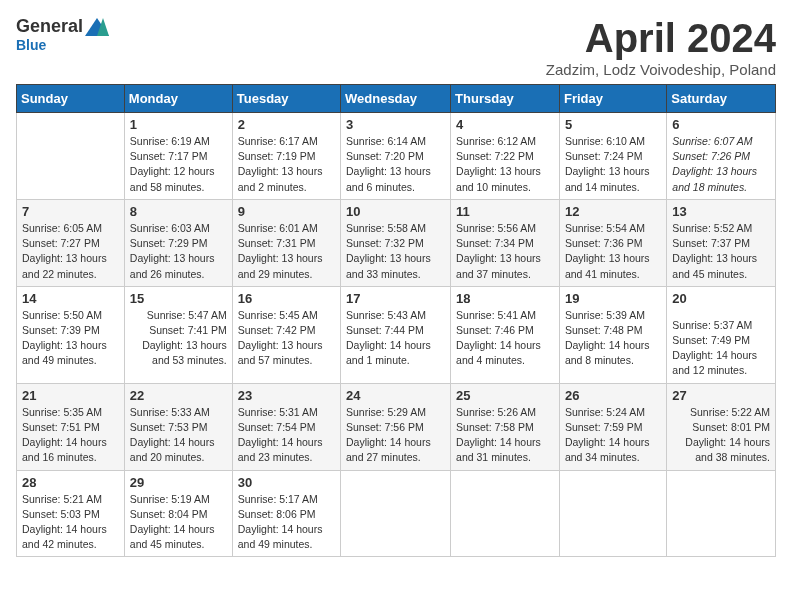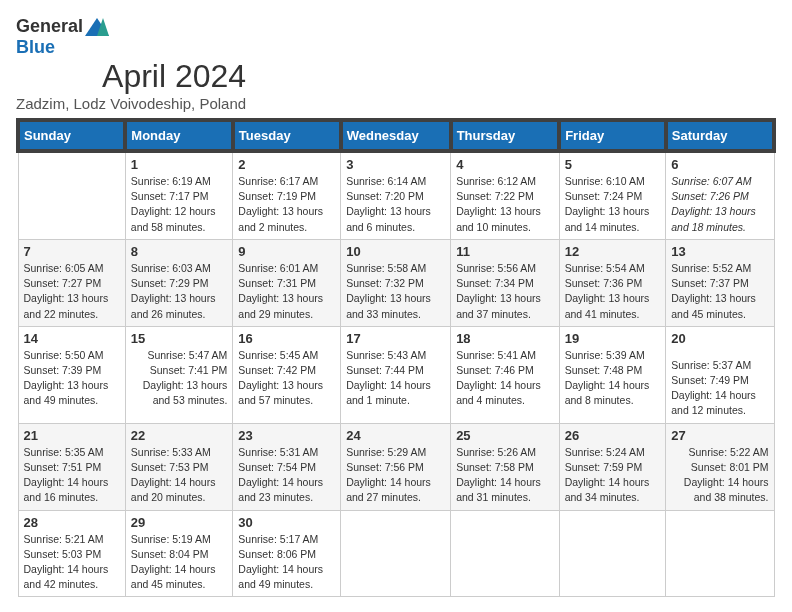--- a/index.html
+++ b/index.html
@@ -8,71 +8,70 @@
       background: #fff;
       width: 792px;
       min-height: 612px;
       padding: 16px;
     }
     .header-area {
       display: flex;
       justify-content: space-between;
       align-items: flex-start;
       margin-bottom: 6px;
-      flex-direction: column;
     }
     .logo {
       display: flex;
       flex-direction: column;
       align-items: flex-start;
     }
     .logo-text-general {
       font-size: 18px;
       font-weight: bold;
       color: #333;
     }
     .logo-text-blue {
-      font-size: 18px;
+      font-size: 14px;
       font-weight: bold;
       color: #1a6fb5;
     }
     .logo-icon {
       width: 24px;
       height: 18px;
       margin-left: 2px;
     }
     .logo-row {
       display: flex;
       align-items: center;
     }
     .title-area {
       text-align: right;
     }
     .month-title {
-      font-size: 32px;
+      font-size: 40px;
       color: #333;
-      font-weight: normal;
+      font-weight: bold;
     }
     .location-title {
       font-size: 15px;
       color: #555;
     }
     .calendar-table {
       width: 100%;
       border-collapse: collapse;
       font-size: 11px;
     }
     .calendar-table th {
       background: #1a6fb5;
       color: #fff;
       padding: 6px 4px;
       text-align: left;
       font-size: 13px;
       font-weight: bold;
-      border: 4px solid #404040;
+      border: 1px solid #404040;
     }
     .calendar-table td {
       border: 1px solid #ccc;
       vertical-align: top;
       padding: 4px 5px;
       width: 113px;
       min-height: 80px;
       background: #fff;
     }
     .calendar-table tr:nth-child(even) td {

